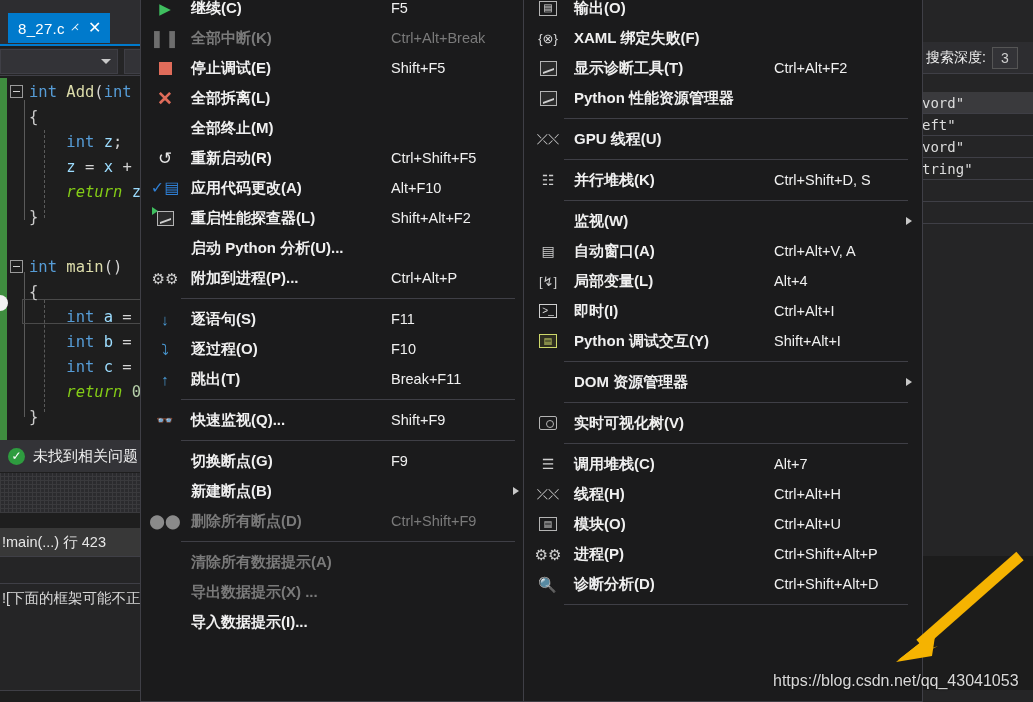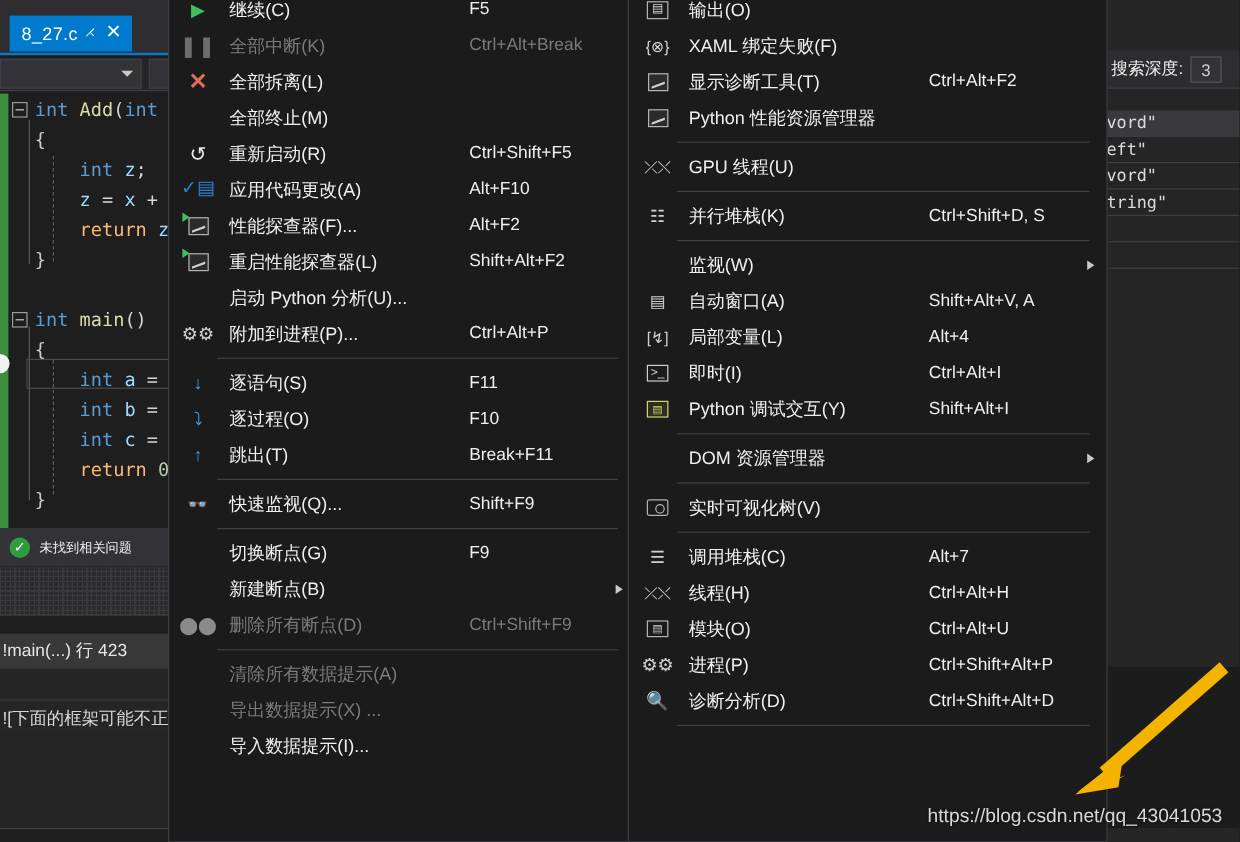--- a/index.html
+++ b/index.html
@@ -52,21 +52,21 @@
   }
   .code {
     position: absolute; left: 7px; top: 80px; width: 523px;
     font-family: "DejaVu Sans Mono", monospace;
     font-size: 15.5px; line-height: 25px; white-space: pre;
   }
   .code .ln { position: relative; height: 25px; padding-left: 22px; }
   .tk-key { color: #569cd6; }
   .tk-fn { color: #dcdcaa; }
   .tk-var { color: #9cdcfe; }
-  .tk-ret { color: #fdba74; }
+  .tk-ret { color: #84cc16; font-style: italic; }
   .tk-num { color: #b5cea8; }
   .tk-p { color: #d4d4d4; }
   .tk-brace { color: #cccccc; }
 
   .fold {
     position: absolute; left: 3px; top: 5px; width: 13px; height: 13px;
     border: 1px solid #9a9a9a; background: #1e1e1e;
   }
   .fold:after {
     content:""; position:absolute; left:2px; top:5px; width:7px; height:1px; background:#cfcfcf;
@@ -88,21 +88,21 @@
 
   
   .errpanel {
     position: absolute; left: 0; top: 440px; width: 530px; height: 32px;
     background: #333337; display:flex; align-items:center; gap:8px; padding-left:8px;
   }
   .ok-badge {
     width: 17px; height: 17px; border-radius: 50%; background: #2e9c3f;
     color: #fff; font-size: 12px; line-height: 17px; text-align: center;
   }
-  .errpanel .txt { color: #f0f0f0; font-size: 11px; }
+  .errpanel .txt { color: #f0f0f0; font-size: 15px; }
   .hatch {
     position: absolute; left: 0; top: 473px; width: 530px; height: 40px;
     background: #2b2b2e;
     background-image:
       repeating-linear-gradient(0deg,#3a3a3d 0 1px, transparent 1px 4px),
       repeating-linear-gradient(90deg,#3a3a3d 0 1px, transparent 1px 4px);
   }
   .callrow {
     position: absolute; left: 0; top: 528px; width: 530px; height: 28px;
     background: #383838; color: #e6e6e6; font-size: 14.5px;
@@ -163,21 +163,21 @@
     color: #f0f0f0;
   }
   #menu-debug { left: 140px; top: -8px; width: 390px; height: 710px; }
   #menu-windows { left: 523px; top: -8px; width: 400px; height: 710px; }
 
   .mi {
     position: relative; display: flex; align-items: center;
     height: 30px; padding-left: 50px; padding-right: 14px;
     font-size: 15px; white-space: nowrap;
   }
-  .mi .label { flex: 0 0 auto; }
+  .mi .label { flex: 0 0 auto; font-weight: bold; }
   .mi .accel {
     position: absolute; left: 250px; font-size: 14.5px; color: #f0f0f0;
   }
   #menu-windows .mi .accel { left: 250px; }
   .mi.disabled .label, .mi.disabled .accel { color: #7a7a7a; }
   .mi .submark {
     position: absolute; right: 10px; width:0; height:0;
     border-top: 4px solid transparent; border-bottom: 4px solid transparent;
     border-left: 6px solid #c8c8c8;
   }
@@ -325,20 +325,27 @@
       </div>
       <div class="mi disabled">
         <span class="ico">
           <span class="ic-pause">❚❚</span>
         </span>
         <span class="label">全部中断(K)</span>
         <span class="accel">Ctrl+Alt+Break</span>
       </div>
       <div class="mi">
         <span class="ico">
+          <span class="ic-stop"></span>
+        </span>
+        <span class="label">停止调试(E)</span>
+        <span class="accel">Shift+F5</span>
+      </div>
+      <div class="mi">
+        <span class="ico">
           <span class="ic-x">✕</span>
         </span>
         <span class="label">全部拆离(L)</span>
       </div>
       <div class="mi">
         <span class="label">全部终止(M)</span>
       </div>
       <div class="mi">
         <span class="ico">
           <span class="ic-restart">↺</span>
@@ -352,29 +359,20 @@
         </span>
         <span class="label">应用代码更改(A)</span>
         <span class="accel">Alt+F10</span>
       </div>
       <div class="mi">
         <span class="ico">
           <span class="ic-perf">
             <span class="play"></span>
           </span>
         </span>
-        <span class="label">性能探查器(F)...</span>
-        <span class="accel">Alt+F2</span>
-      </div>
-      <div class="mi">
-        <span class="ico">
-          <span class="ic-perf">
-            <span class="play"></span>
-          </span>
-        </span>
         <span class="label">重启性能探查器(L)</span>
         <span class="accel">Shift+Alt+F2</span>
       </div>
       <div class="mi">
         <span class="label">启动 Python 分析(U)...</span>
       </div>
       <div class="mi">
         <span class="ico">
           <span class="ic-gears">⚙⚙</span>
         </span>
@@ -483,21 +481,21 @@
       <div class="sep"></div>
       <div class="mi">
         <span class="label">监视(W)</span>
         <span class="submark"></span>
       </div>
       <div class="mi">
         <span class="ico">
           <span class="ic-auto">▤</span>
         </span>
         <span class="label">自动窗口(A)</span>
-        <span class="accel">Shift+Alt+V, A</span>
+        <span class="accel">Ctrl+Alt+V, A</span>
       </div>
       <div class="mi">
         <span class="ico">
           <span class="ic-local">[↯]</span>
         </span>
         <span class="label">局部变量(L)</span>
         <span class="accel">Alt+4</span>
       </div>
       <div class="mi">
         <span class="ico">

